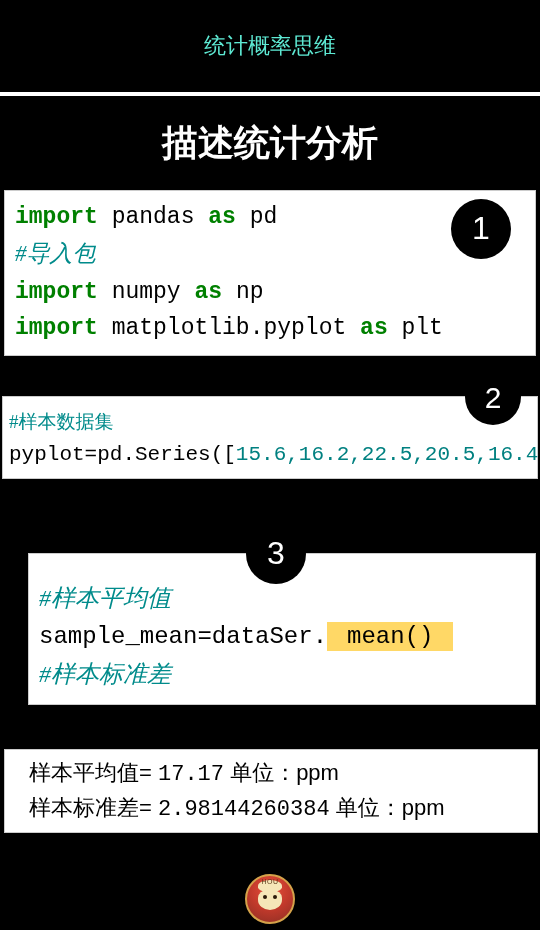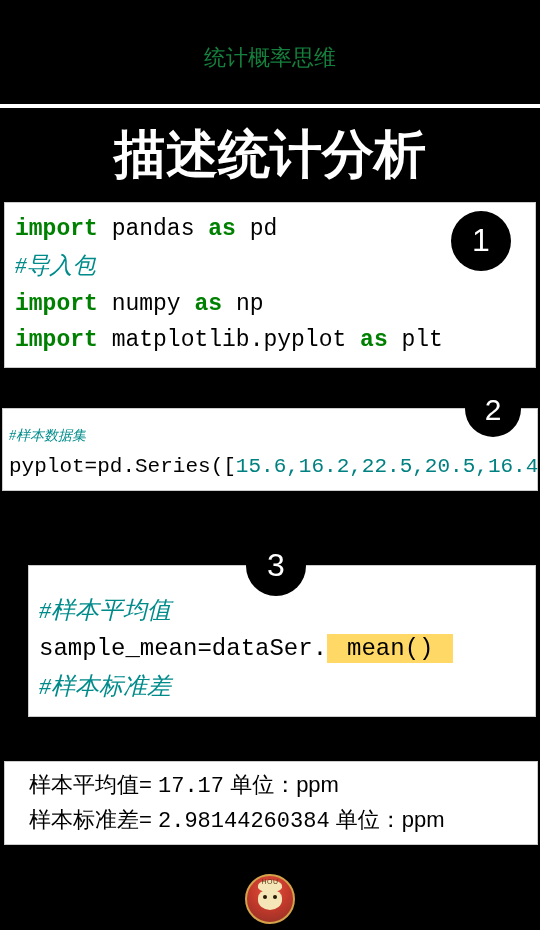--- a/index.html
+++ b/index.html
@@ -9,32 +9,31 @@
     background: #000;
     font-family: "Microsoft YaHei", sans-serif;
     overflow: hidden;
     position: relative;
   }
   .top-bar {
     height: 96px;
     display: flex;
     align-items: center;
     justify-content: center;
-    color: #15803d;
+    color: #5eead4;
     font-size: 22px;
     border-bottom: 4px solid #fff;
-    margin-top: 12px;
   }
   .heading {
     height: 94px;
     display: flex;
     align-items: center;
     justify-content: center;
     color: #fff;
-    font-size: 52px;
+    font-size: 36px;
     font-weight: bold;
     background: #000;
   }
   .code-block {
     background: #fff;
     font-family: "Courier New", Courier, monospace;
     padding: 8px 10px;
     font-size: 23px;
     line-height: 1.6;
     position: relative;
@@ -42,21 +41,21 @@
     border: 1px solid #ccc;
   }
   .block1 { margin: 0 4px; }
   .block2 { margin: 40px 2px 0 2px; font-size: 21px; line-height: 1.5; padding: 10px 6px 8px 6px; }
   .block3 { margin: 74px 4px 0 28px; font-size: 24px; line-height: 1.55; padding: 26px 10px 10px 10px; }
   .block4 { margin: 44px 2px 0 4px; font-size: 22px; line-height: 1.5; padding: 6px 24px; font-family: "Microsoft YaHei", sans-serif; }
   .block4 .mono { font-family: "Courier New", Courier, monospace; }
 
   .kw { color: #008000; font-weight: bold; }
   .cm { color: #008b8b; font-style: italic; font-family: "KaiTi","STKaiti",serif; }
-  .cm2 { color: #008b8b; font-style: italic; font-family: "KaiTi","STKaiti",serif; font-size: 14px; }
+  .cm2 { color: #008b8b; font-family: "KaiTi","STKaiti",serif; font-size: 19px; }
   .num { color: #008080; }
   .plain { color: #000; }
   .hl { background: #ffd866; padding: 1px 20px; }
 
   .badge {
     position: absolute;
     width: 60px;
     height: 60px;
     border-radius: 50%;
     background: #000;

